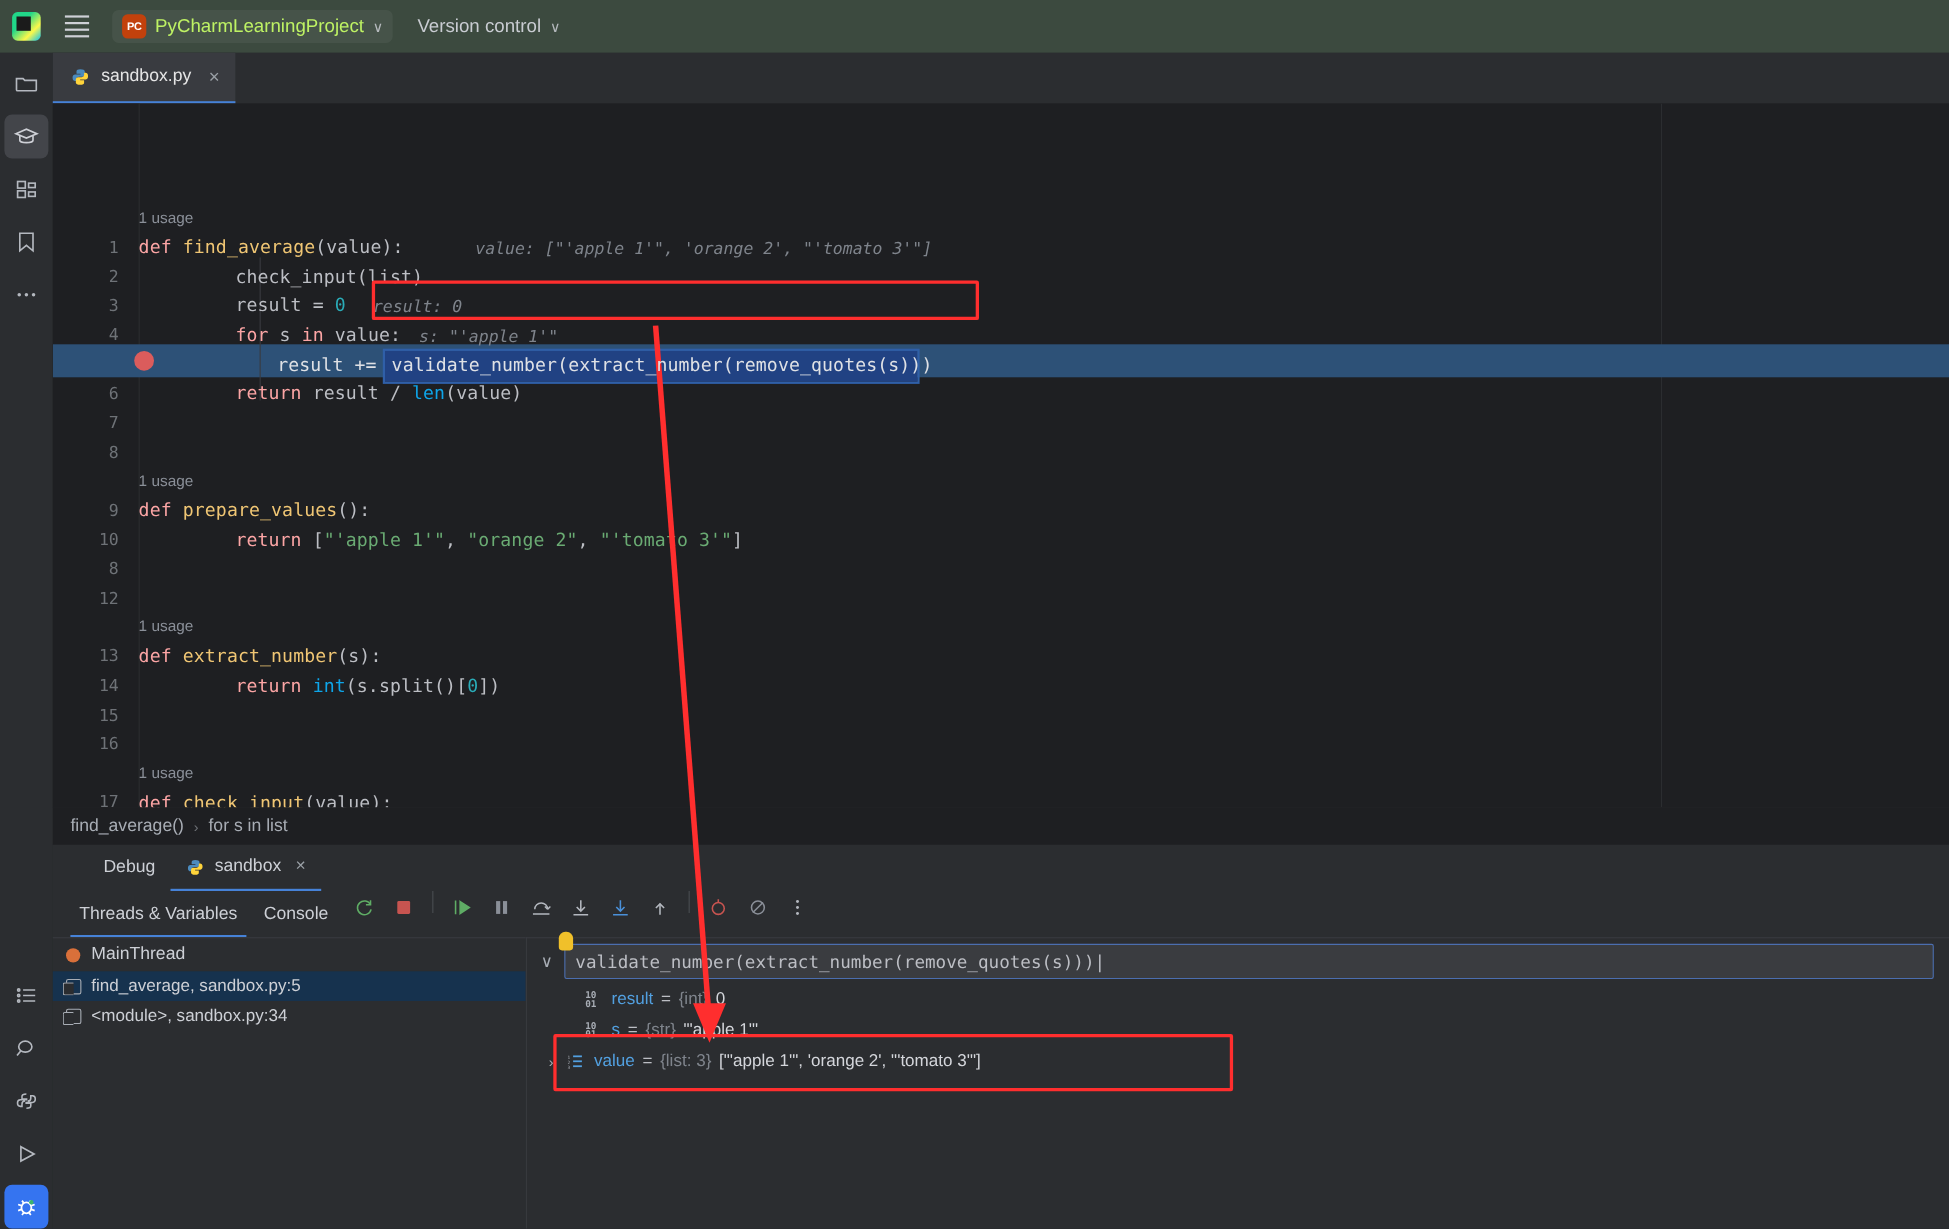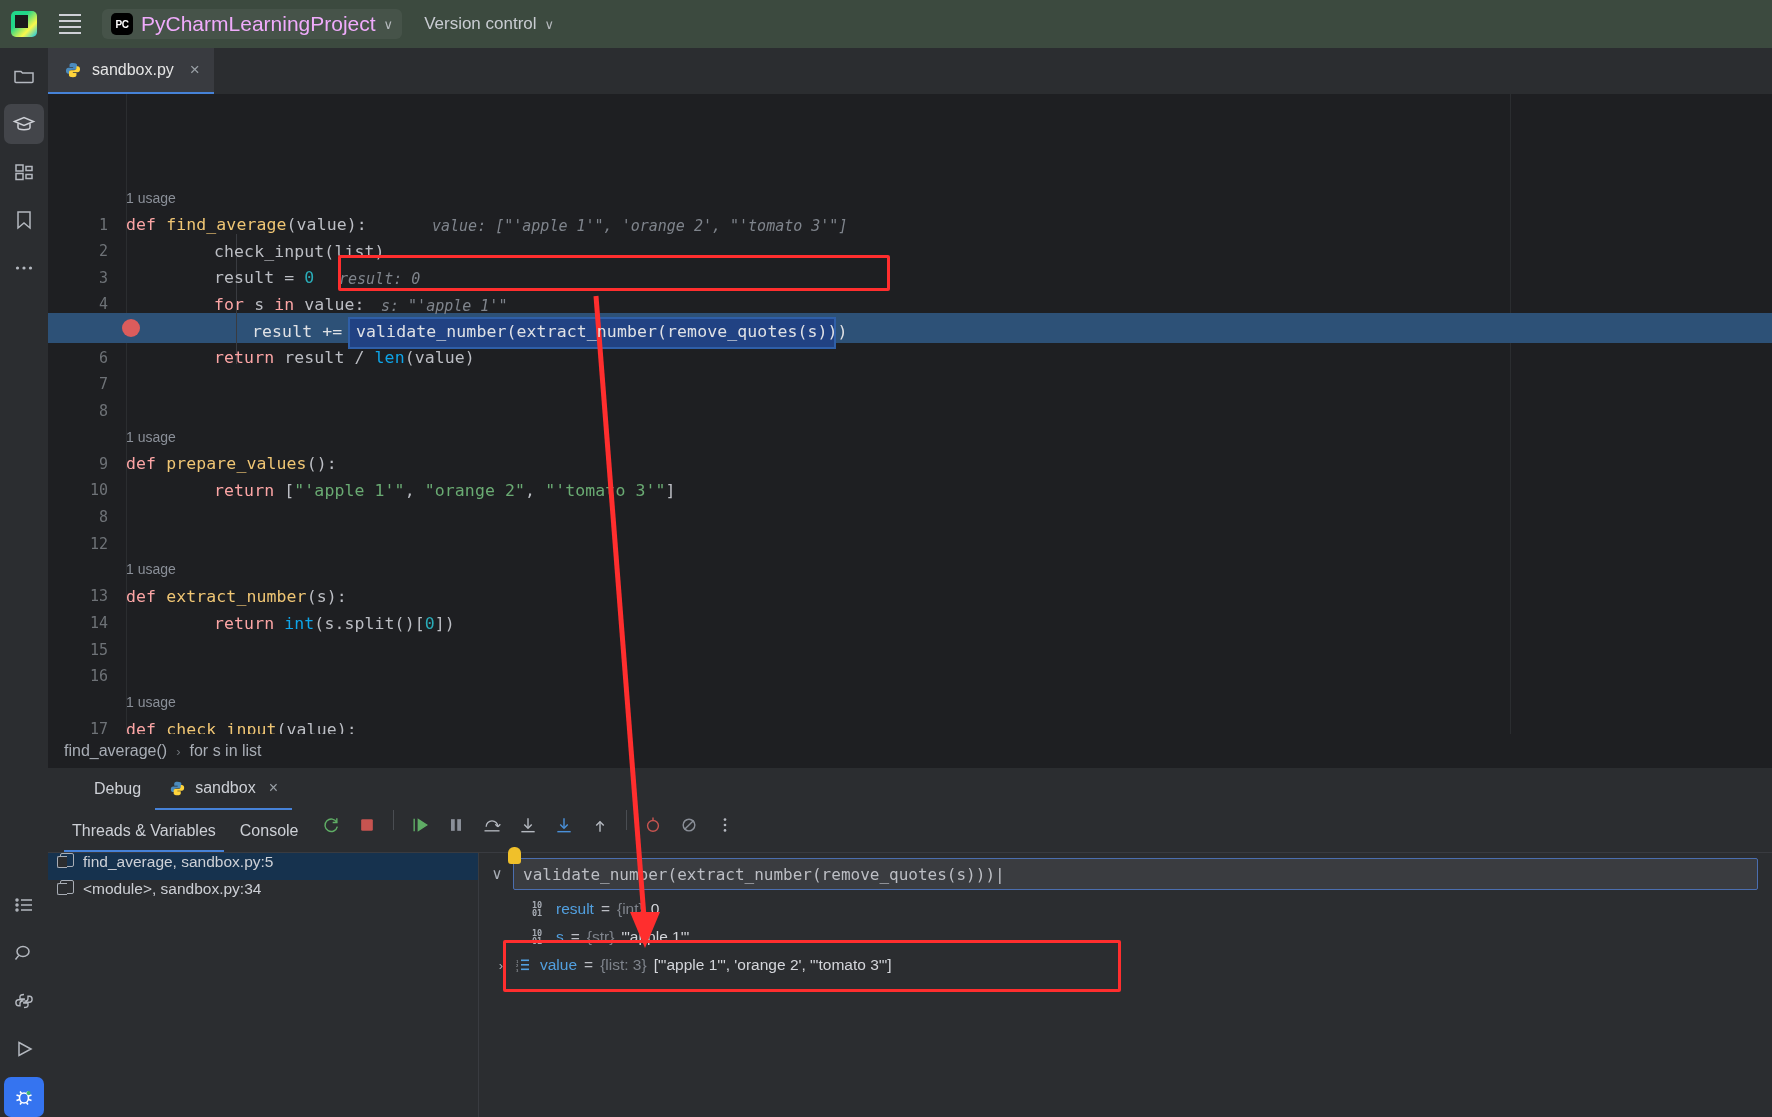--- a/index.html
+++ b/index.html
@@ -32,25 +32,25 @@
     width: 44px; height: 48px; display: flex; flex-direction: column;
     align-items: center; justify-content: center; gap: 4px; cursor: pointer;
   }
   .burger i { display: block; width: 22px; height: 2px; background: #ced0d6; }
   .proj-chip {
     display: flex; align-items: center; gap: 8px; height: 30px;
     padding: 0 9px; margin-left: 10px; border-radius: 6px; background: rgba(255,255,255,0.055);
     cursor: pointer;
   }
   .pc-badge {
-    width: 22px; height: 22px; border-radius: 5px; background: #000000;
+    width: 22px; height: 22px; border-radius: 5px; background: #c2410c;
     color: #fff; font-size: 10px; font-weight: bold; letter-spacing: -0.5px;
     display: flex; align-items: center; justify-content: center;
   }
-  .proj-name { color: #f0abfc; font-size: 21px; }
+  .proj-name { color: #bef264; font-size: 17px; }
   .chev { color: #c9ccd2; font-size: 13px; opacity: .85; }
   .vcs { color: #c9ccd2; font-size: 17px; margin-left: 22px; display: flex;
          align-items: center; gap: 8px; cursor: pointer; }
 
   
   .rail {
     position: absolute; left: 0; top: 48px; width: 48px; height: 1069px;
     background: #2b2d30; display: flex; flex-direction: column; align-items: center;
   }
   .rail-btn {
@@ -156,21 +156,21 @@
            margin: 0 3px; cursor: pointer; color:#b4b8bf; }
   .tsep { width:1px; height:20px; background:#4a4d52; margin: 0 8px; }
 
   .frames {
     position: absolute; left: 0; top: 84px; width: 430px; height: 265px;
     background: #2b2d30; border-top: 1px solid #393b40;
   }
   .thread-row { height: 30px; display: flex; align-items: center; gap: 10px;
                 padding-left: 12px; color: #cdd0d6; font-size: 16px; cursor: pointer; }
   .th-dot { width: 13px; height: 13px; border-radius: 50%; background: #d9703a; }
-  .frame-row { height: 27px; display: flex; gap: 9px;
+  .frame-row { height: 27px; display: flex; align-items: center; gap: 9px;
                padding-left: 12px; color: #cdd0d6; font-size: 15.5px; cursor: pointer; }
   .frame-row.sel { background: #16324e; }
   .fr-icon { width: 14px; height: 14px; border: 1.6px solid #a8adb5; border-radius: 2px;
              position: relative; }
   .fr-icon::after { content:""; position:absolute; left:-4px; top:2px; width:9px; height:10px;
              border:1.6px solid #a8adb5; border-right:none; border-radius:2px 0 0 2px;
              background:#2b2d30; }
 
   .varspane {
     position: absolute; left: 430px; top: 84px; width: 1294px; height: 265px;
@@ -472,20 +472,24 @@
       <div class="ticon">
         <svg width="20" height="20" viewBox="0 0 24 24" fill="#b4b8bf">
           <circle cx="12" cy="5.5" r="1.6"></circle>
             <circle cx="12" cy="12" r="1.6"></circle>
             <circle cx="12" cy="18.5" r="1.6"></circle>
         </svg>
       </div>
     </div>
 
     <div class="frames">
+      <div class="thread-row">
+        <span class="th-dot"></span>
+        <span>MainThread</span>
+      </div>
       <div class="frame-row sel">
         <span class="fr-icon"></span>
         <span>find_average, sandbox.py:5</span>
       </div>
       <div class="frame-row">
         <span class="fr-icon"></span>
         <span>&lt;module&gt;, sandbox.py:34</span>
       </div>
     </div>
 

